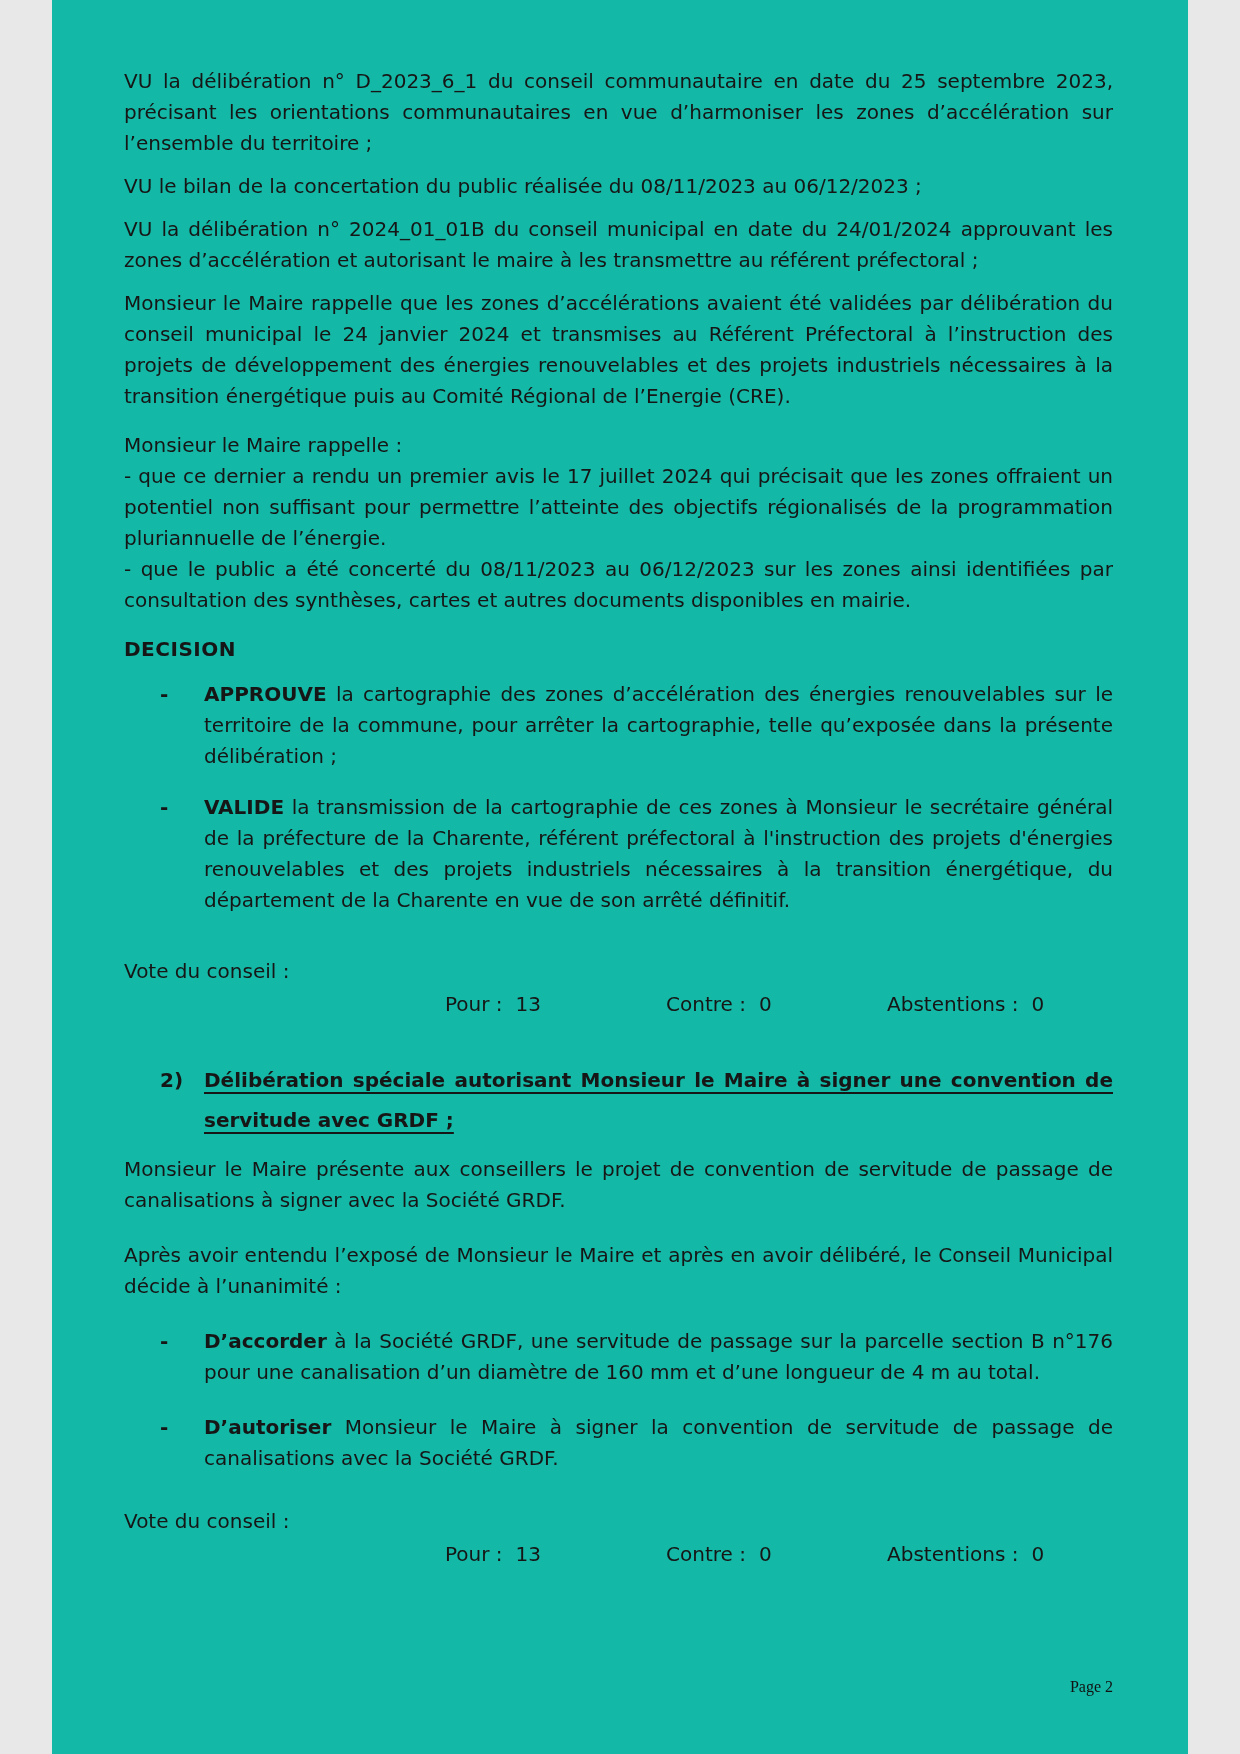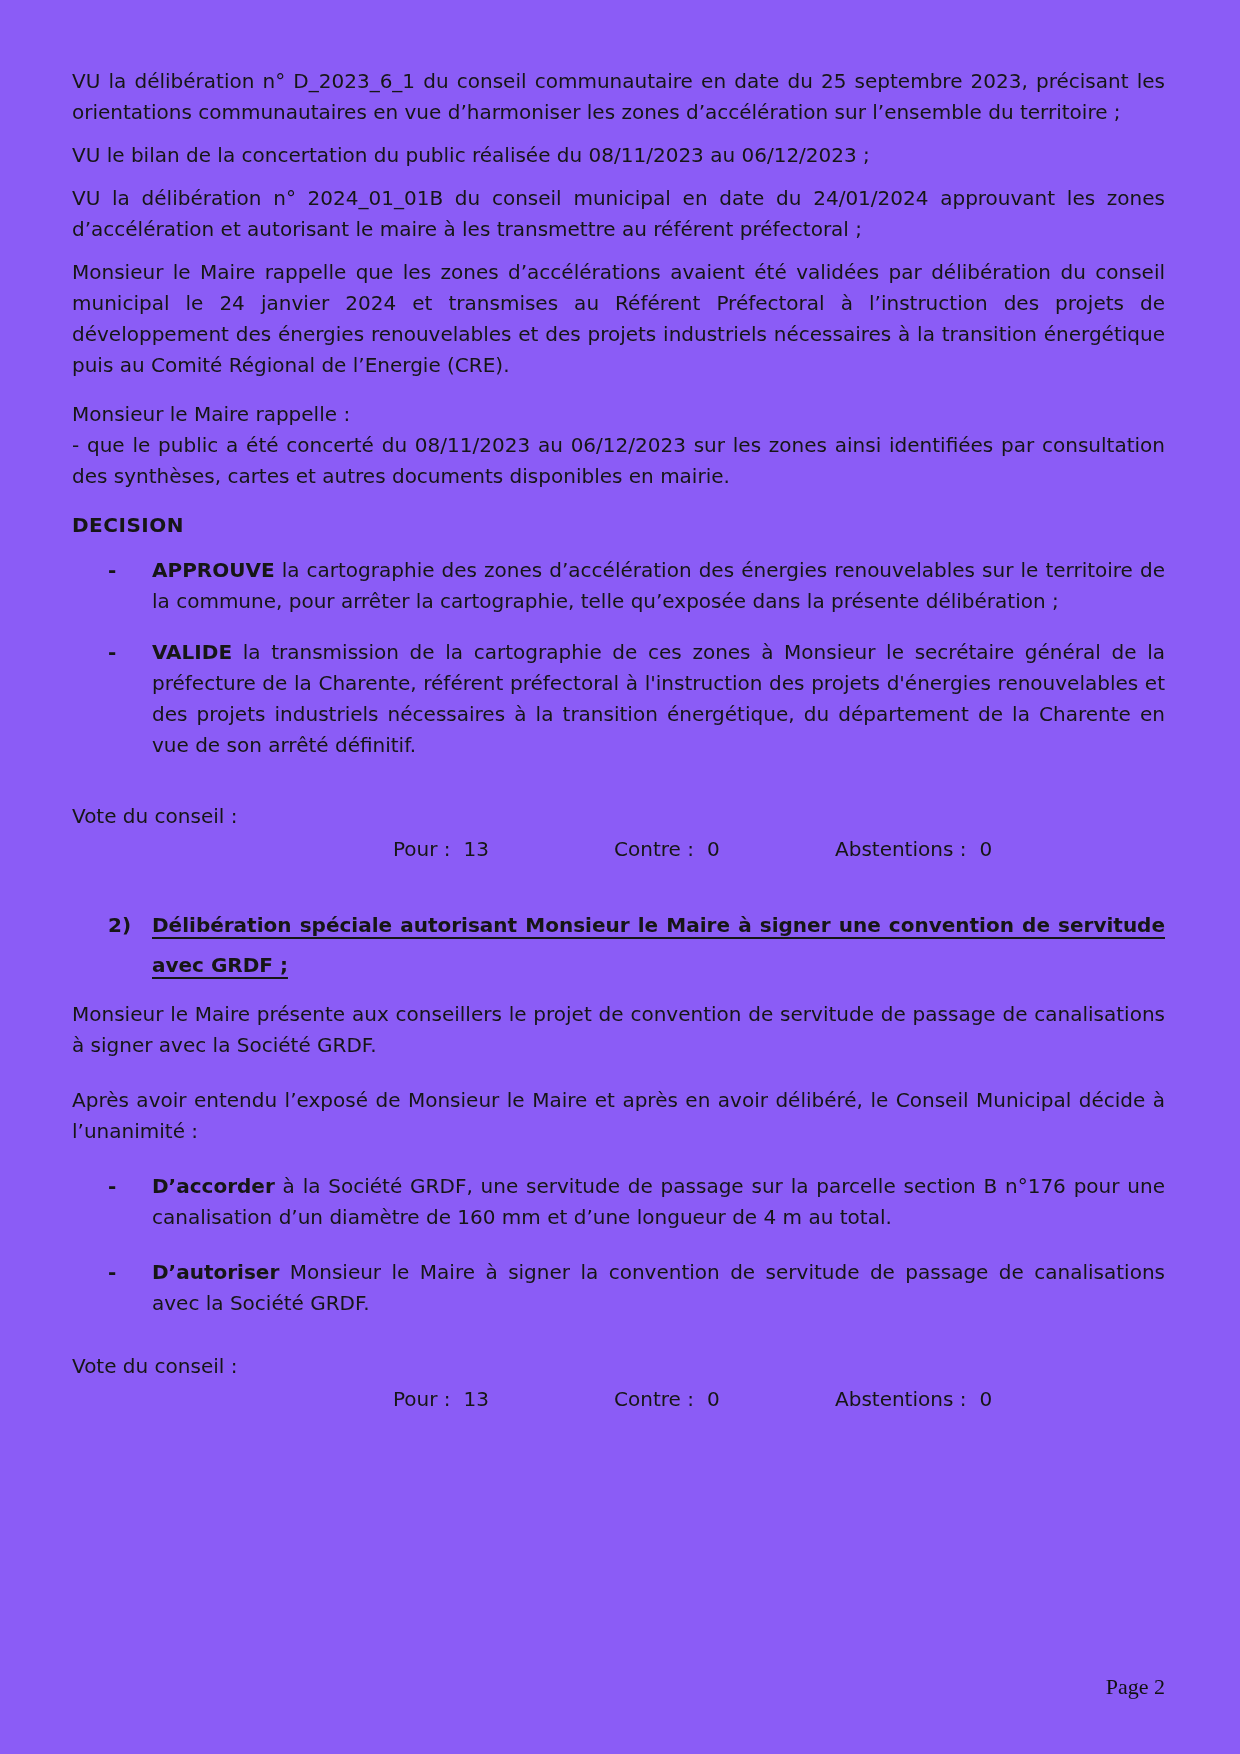--- a/index.html
+++ b/index.html
@@ -1,21 +1,21 @@
 <!DOCTYPE html>
 <html><head>
 <meta charset="utf-8">
 <style>
   html, body { margin: 0; padding: 0; background: #e8e8e8; }
   .page {
     position: relative;
-    width: 1240px;
+    width: 1136px;
     height: 1754px;
     margin: 0 auto;
-    background: #8b5cf6;
+    background: #14b8a6;
     box-sizing: border-box;
     padding: 66px 75px 0 72px;
     font-family: "DejaVu Sans", sans-serif;
     font-size: 20px;
     line-height: 31px;
     color: #161616;
     overflow: hidden;
   }
   .para { margin: 0 0 12px 0; }
   .justify { text-align: justify; text-align-last: left; }
@@ -44,40 +44,41 @@
     text-decoration: underline;
     text-decoration-thickness: 2px;
     text-underline-offset: 5px;
   }
   .sec2-para { margin: 0 0 24px 0; }
   .page-number {
     position: absolute;
     top: 1674px;
     right: 75px;
     font-family: "Liberation Serif", "DejaVu Serif", serif;
-    font-size: 22px;
+    font-size: 16px;
     line-height: 26px;
     color: #111;
   }
 </style>
 </head>
 <body>
 
 <div class="page">
 
   <p class="para justify">VU la délibération n° D_2023_6_1 du conseil communautaire en date du 25 septembre 2023, précisant les orientations communautaires en vue d’harmoniser les zones d’accélération sur l’ensemble du territoire ;</p>
 
   <p class="para">VU le bilan de la concertation du public réalisée du 08/11/2023 au 06/12/2023 ;</p>
 
   <p class="para justify">VU la délibération n° 2024_01_01B du conseil municipal en date du 24/01/2024 approuvant les zones d’accélération et autorisant le maire à les transmettre au référent préfectoral ;</p>
 
   <p class="para justify" style="margin-bottom:18px;">Monsieur le Maire rappelle que les zones d’accélérations avaient été validées par délibération du conseil municipal le 24 janvier 2024 et transmises au Référent Préfectoral à l’instruction des projets de développement des énergies renouvelables et des projets industriels nécessaires à la transition énergétique puis au Comité Régional de l’Energie (CRE).</p>
 
   <div class="rappel-list">
     <p class="line">Monsieur le Maire rappelle :</p>
+    <p class="line justify">- que ce dernier a rendu un premier avis le 17 juillet 2024 qui précisait que les zones offraient un potentiel non suffisant pour permettre l’atteinte des objectifs régionalisés de la programmation pluriannuelle de l’énergie.</p>
     <p class="line justify">- que le public a été concerté du 08/11/2023 au 06/12/2023 sur les zones ainsi identifiées par consultation des synthèses, cartes et autres documents disponibles en mairie.</p>
   </div>
 
   <p class="decision-title">DECISION</p>
 
 
   <div class="bullet">
     <span class="marker">-</span>
     <div class="bullet-body justify"><span class="bold">APPROUVE</span><span> la cartographie des zones d’accélération des énergies renouvelables sur le territoire de la commune, pour arrêter la cartographie, telle qu’exposée dans la présente délibération ;</span></div>
   </div>

